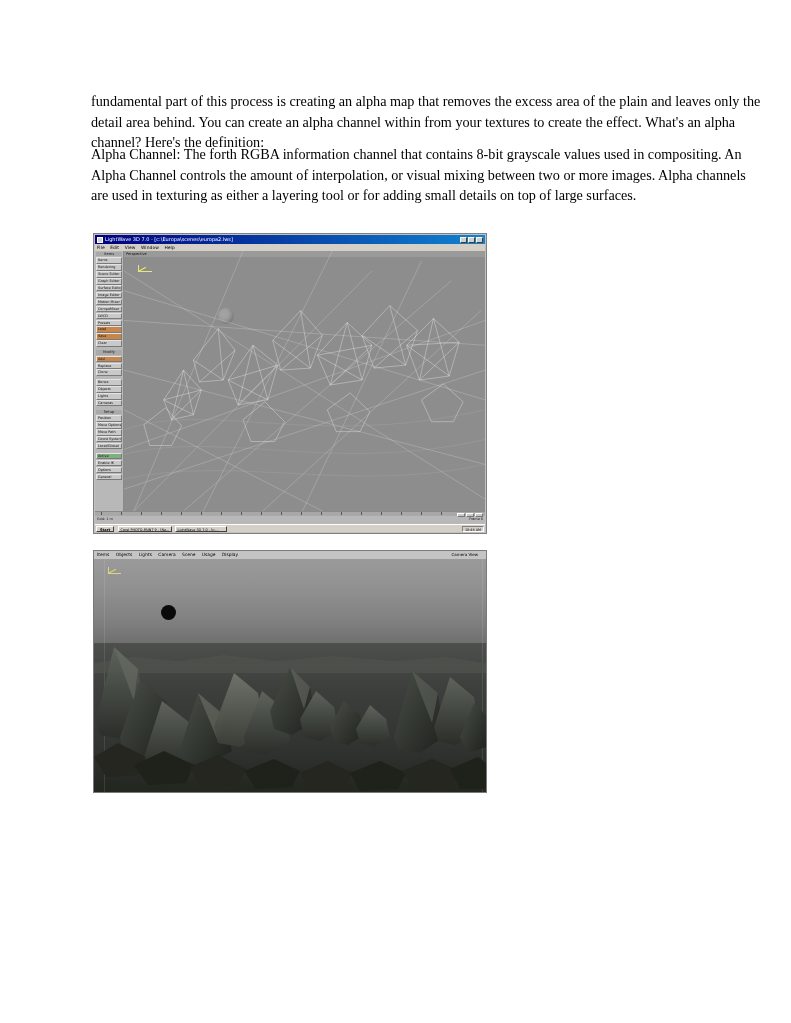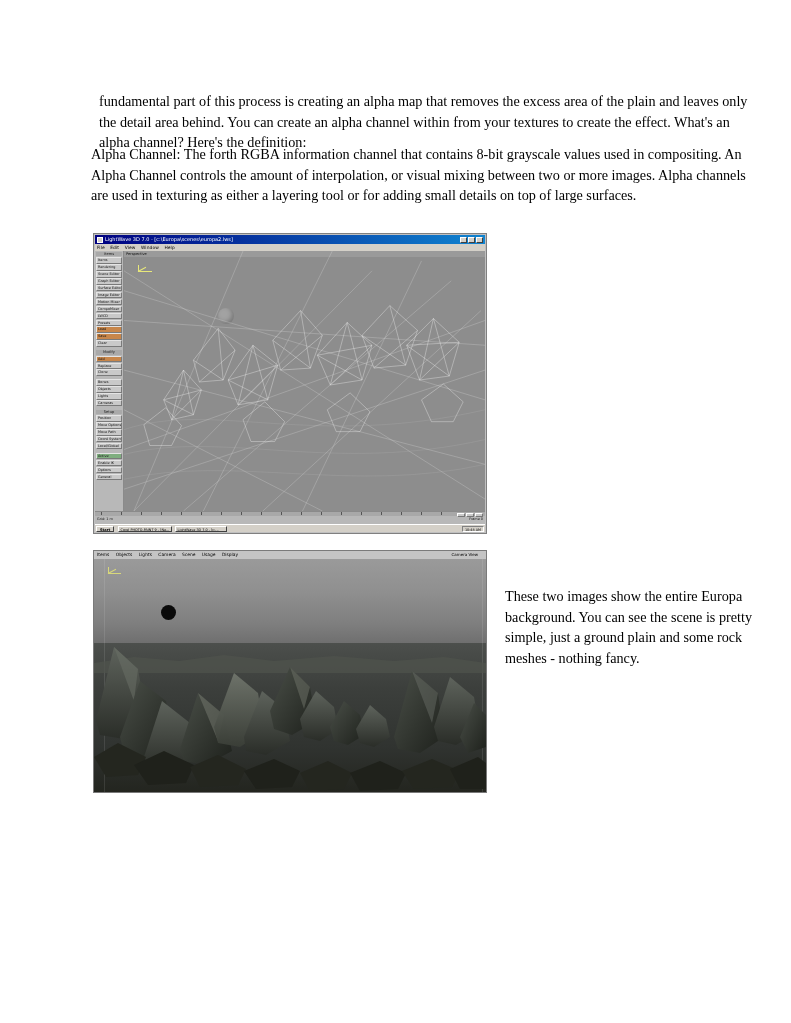--- a/index.html
+++ b/index.html
@@ -28,21 +28,21 @@
   .body-text {
     position: absolute;
     left: 91px;
     top: 91px;
     width: 672px;
     font-size: 14.2px;
     line-height: 20.5px;
     text-align: left;
   }
   .body-text p {
-    margin: 0 0 0 8px;
+    margin: 0 0 0 0;
   }
   .definition {
     position: absolute;
     left: 91px;
     top: 144px;
     width: 675px;
     font-size: 14.2px;
     line-height: 20.5px;
   }
   .caption-right {
@@ -624,15 +624,14 @@
       <path d="M40 214 L70 200 L100 214 L92 232 L54 234 Z" fill="#1f211b"></path>
       <path d="M96 216 L124 204 L152 218 L144 234 L106 236 Z" fill="#24261f"></path>
       <path d="M150 220 L180 208 L206 220 L198 236 L162 238 Z" fill="#1f211b"></path>
       <path d="M206 222 L234 210 L258 222 L250 238 L216 240 Z" fill="#24261f"></path>
       <path d="M256 222 L286 210 L312 222 L304 238 L266 240 Z" fill="#1f211b"></path>
       <path d="M308 220 L338 208 L366 220 L358 236 L320 238 Z" fill="#24261f"></path>
       <path d="M356 218 L384 206 L392 212 L392 238 L366 238 Z" fill="#1f211b"></path>
     </svg>
   </div>
 
-  <div class="caption-right">These two images show the entire Europa background. You can see the scene is pretty simple, just a ground plain and some rock meshes - nothing fancy.</div>
 
 </div>
 
 </body></html>

